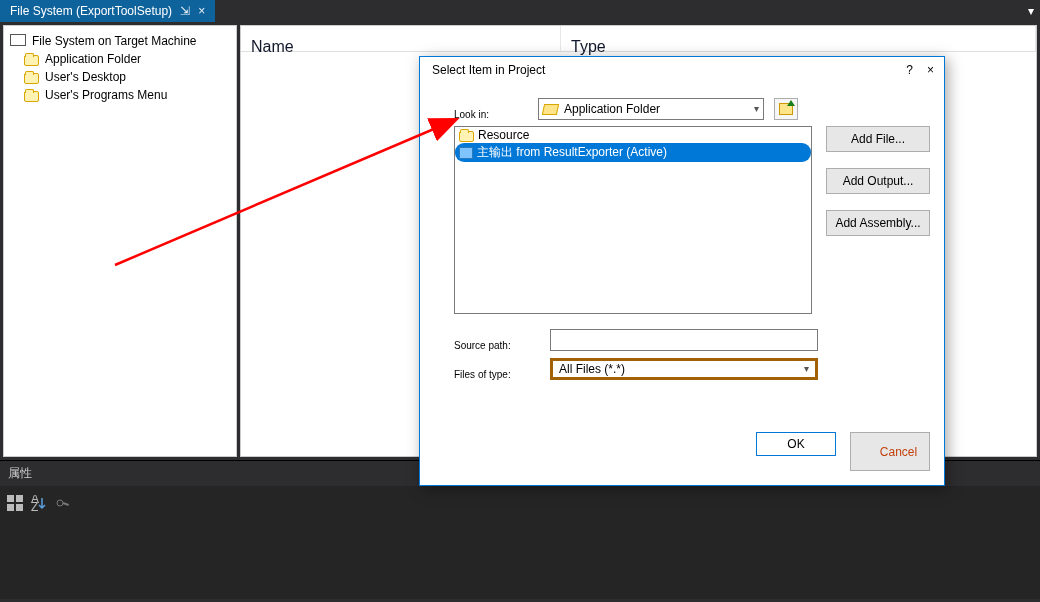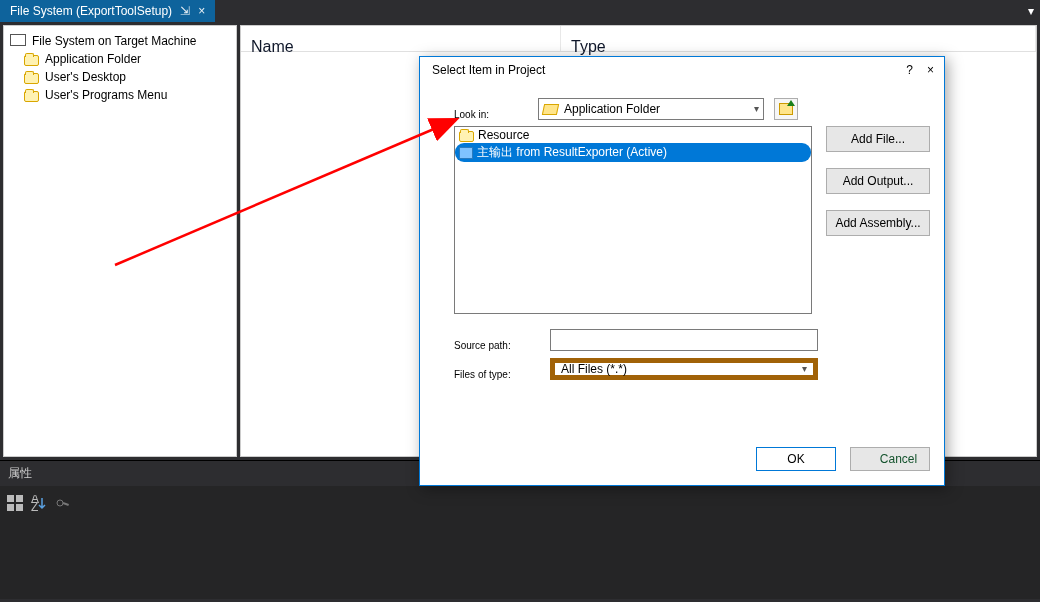--- a/index.html
+++ b/index.html
@@ -83,26 +83,26 @@
     width:360px; height:188px; border:1px solid #7a7a7a; background:#fff; overflow:auto;
   }
   .fl-row { display:flex; align-items:center; gap:4px; padding:1px 4px; color:#000; font-size:12px; }
   .fl-row.sel { background:#0078d7; color:#fff;border-radius:9px; }
   .out-ic{ width:14px; height:12px; background:#7fc3ff; border:1px solid #2a7bbf; }
 
   .side-btns { display:flex; flex-direction:column; gap:16px; }
   .btn { width:104px; height:26px; border:1px solid #adadad; background:#e7e7e7; color:#000; font-size:12px; display:flex; align-items:center; justify-content:center; cursor:default; }
 
   .sp-input { flex:1; height:22px; border:1px solid #7a7a7a; background:#fff; }
-  .ft-select { flex:1; height:22px; border:5px solid #a16207; background:#fff; display:flex; align-items:center; padding:0 6px; }
+  .ft-select { flex:1; height:22px; border:3px solid #a16207; background:#fff; display:flex; align-items:center; padding:0 6px; }
   .ft-select .arrow{ margin-left:auto; font-size:10px; color:#555; }
 
   .dlg-footer { display:flex; justify-content:flex-end; gap:14px; padding:10px 14px 14px; }
   .btn-primary { width:80px; height:24px; border:1px solid #0078d7; background:#fff; color:#000; display:flex; align-items:center; justify-content:center; }
-  .btn-secondary { width:80px; height:24px; border:1px solid #adadad; background:#e7e7e7; color:#14532d; display:flex; align-items:center; justify-content:center;padding-left:17px; }
+  .btn-secondary { width:80px; height:39px; border:1px solid #adadad; background:#e7e7e7; color:#c2410c; display:flex; align-items:center; justify-content:center;padding-left:17px; }
 
   
   .red-arrow {
     position:absolute; left:110px; top:70px; width:460px; height:200px; pointer-events:none;
   }
 </style>
 </head>
 <body>
 
 <div class="tabstrip">

